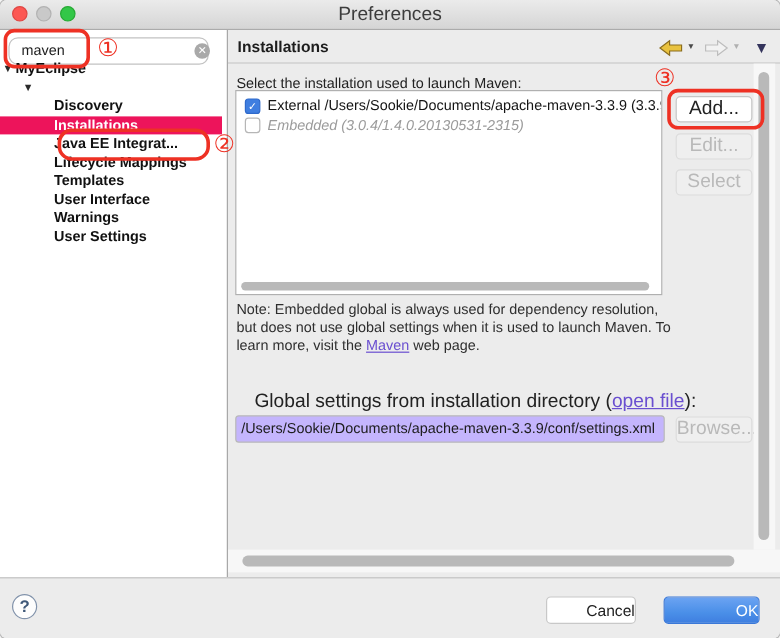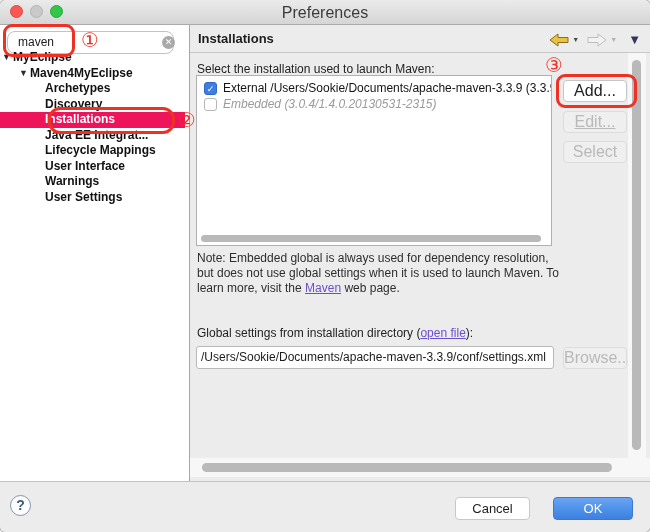--- a/index.html
+++ b/index.html
@@ -99,44 +99,44 @@
     position:absolute;left:373px;width:64px;height:22px;
     border-radius:4px;font-size:16px;text-align:center;line-height:20px;cursor:default;
   }
   .btn-enabled{background:#ffffff;border:1px solid #c6c6c6;color:#222;}
   .btn-disabled{background:#efefef;border:1px solid #dcdcdc;color:#b9b9b9;}
   .note{
     position:absolute;left:7px;top:226px;width:362px;
     font-size:12px;line-height:15px;color:#2e2e2e;
   }
   .link{color:var(--link-purple);text-decoration:underline;cursor:pointer;}
-  .global-label{position:absolute;left:7px;top:301px;font-size:12px;color:#222;}
+  .global-label{position:absolute;left:22px;top:301px;font-size:16px;color:#222;}
   .path-input{
     position:absolute;left:6px;top:321px;width:358px;height:23px;
-    background:#ffffff;border:1px solid #b9b9b9;border-radius:3px;
+    background:#c4b5fd;border:1px solid #b9b9b9;border-radius:3px;
     font-size:12px;color:#1c1c1c;line-height:21px;padding:0 4px;
     white-space:nowrap;overflow:hidden;
   }
   .vscroll-track{position:absolute;left:438px;top:28px;width:18px;height:405px;background:#f7f7f7;}
   .vscroll-thumb{position:absolute;left:4px;top:7px;width:9px;height:390px;background:#b9b9b9;border-radius:5px;}
   .hscroll-track{position:absolute;left:0px;top:433px;width:460px;height:19px;background:#f7f7f7;}
   .hscroll-thumb{position:absolute;left:12px;top:5px;width:410px;height:9px;background:#b9b9b9;border-radius:5px;}
   
   .footer{
     position:absolute;left:0;top:481px;width:650px;height:51px;
     background:#ececec;border-top:1px solid #c3c3c3;
   }
   .help-btn{
     position:absolute;left:10px;top:13px;width:21px;height:21px;border-radius:50%;
     background:#fdfdfd;border:1.5px solid #8293ab;color:#3f5878;
     font-size:14px;font-weight:bold;text-align:center;line-height:19px;cursor:default;
   }
   .footer-btn{
     position:absolute;top:15px;height:23px;border-radius:4px;
-    font-size:13px;text-align:center;line-height:21px;cursor:default;
+    font-size:13px;text-align:right;line-height:21px;cursor:default;
   }
   .cancel-btn{left:455px;width:75px;background:#fff;border:1px solid #c8c8c8;color:#1d1d1d;}
   .ok-btn{
     left:553px;width:80px;color:#fff;
     background:linear-gradient(#6ba3f2,var(--ok-blue) 60%,#3f7fe0);
     border:1px solid #3a78d8;
   }
   
   .annot-box{position:absolute;border:3px solid var(--annotation-red);border-radius:9px;pointer-events:none;}
   .annot-digit{position:absolute;color:var(--annotation-red);font-size:20px;line-height:20px;pointer-events:none;
@@ -164,36 +164,35 @@
     <div class="search-field">maven</div>
     <span class="search-clear">✕</span>
 
     <div class="tree">
       <div class="tree-row lvl0">
         <span class="tri">▼</span>
         <span>MyEclipse</span>
       </div>
       <div class="tree-row lvl1">
         <span class="tri">▼</span>
-        <span>Maven4MyEclipse</span>
-      </div>
-      <div class="tree-row lvl2">
-        <span>Archetypes</span>
       </div>
       <div class="tree-row lvl2">
         <span>Discovery</span>
       </div>
       <div class="tree-row lvl2 selected">
         <span>Installations</span>
       </div>
       <div class="tree-row lvl2">
         <span>Java EE Integrat...</span>
       </div>
       <div class="tree-row lvl2">
         <span>Lifecycle Mappings</span>
+      </div>
+      <div class="tree-row lvl2">
+        <span>Templates</span>
       </div>
       <div class="tree-row lvl2">
         <span>User Interface</span>
       </div>
       <div class="tree-row lvl2">
         <span>Warnings</span>
       </div>
       <div class="tree-row lvl2">
         <span>User Settings</span>
       </div>
@@ -226,21 +225,21 @@
         <span class="row-label">External /Users/Sookie/Documents/apache-maven-3.3.9 (3.3.9</span>
       </div>
       <div class="list-row muted" style="top:20px;">
         <span class="cbx unchecked"></span>
         <span class="row-label">Embedded (3.0.4/1.4.0.20130531-2315)</span>
       </div>
       <div class="list-hscroll"></div>
     </div>
 
     <div class="side-btn btn-enabled" style="top:55px;">Add...</div>
-    <div class="side-btn btn-disabled" style="top:86px;text-decoration:underline;">Edit...</div>
+    <div class="side-btn btn-disabled" style="top:86px;">Edit...</div>
     <div class="side-btn btn-disabled" style="top:116px;">Select</div>
 
     <div class="note"><span>Note: Embedded global is always used for dependency resolution, but does not use global settings when it is used to launch Maven. To learn more, visit the </span><span class="link">Maven</span><span> web page.</span></div>
 
     <div class="global-label"><span>Global settings from installation directory (</span><span class="link">open file</span><span>):</span></div>
 
     <div class="path-input">/Users/Sookie/Documents/apache-maven-3.3.9/conf/settings.xml</div>
     <div class="side-btn btn-disabled" style="top:322px;">Browse...</div>
 
     <div class="vscroll-track">

